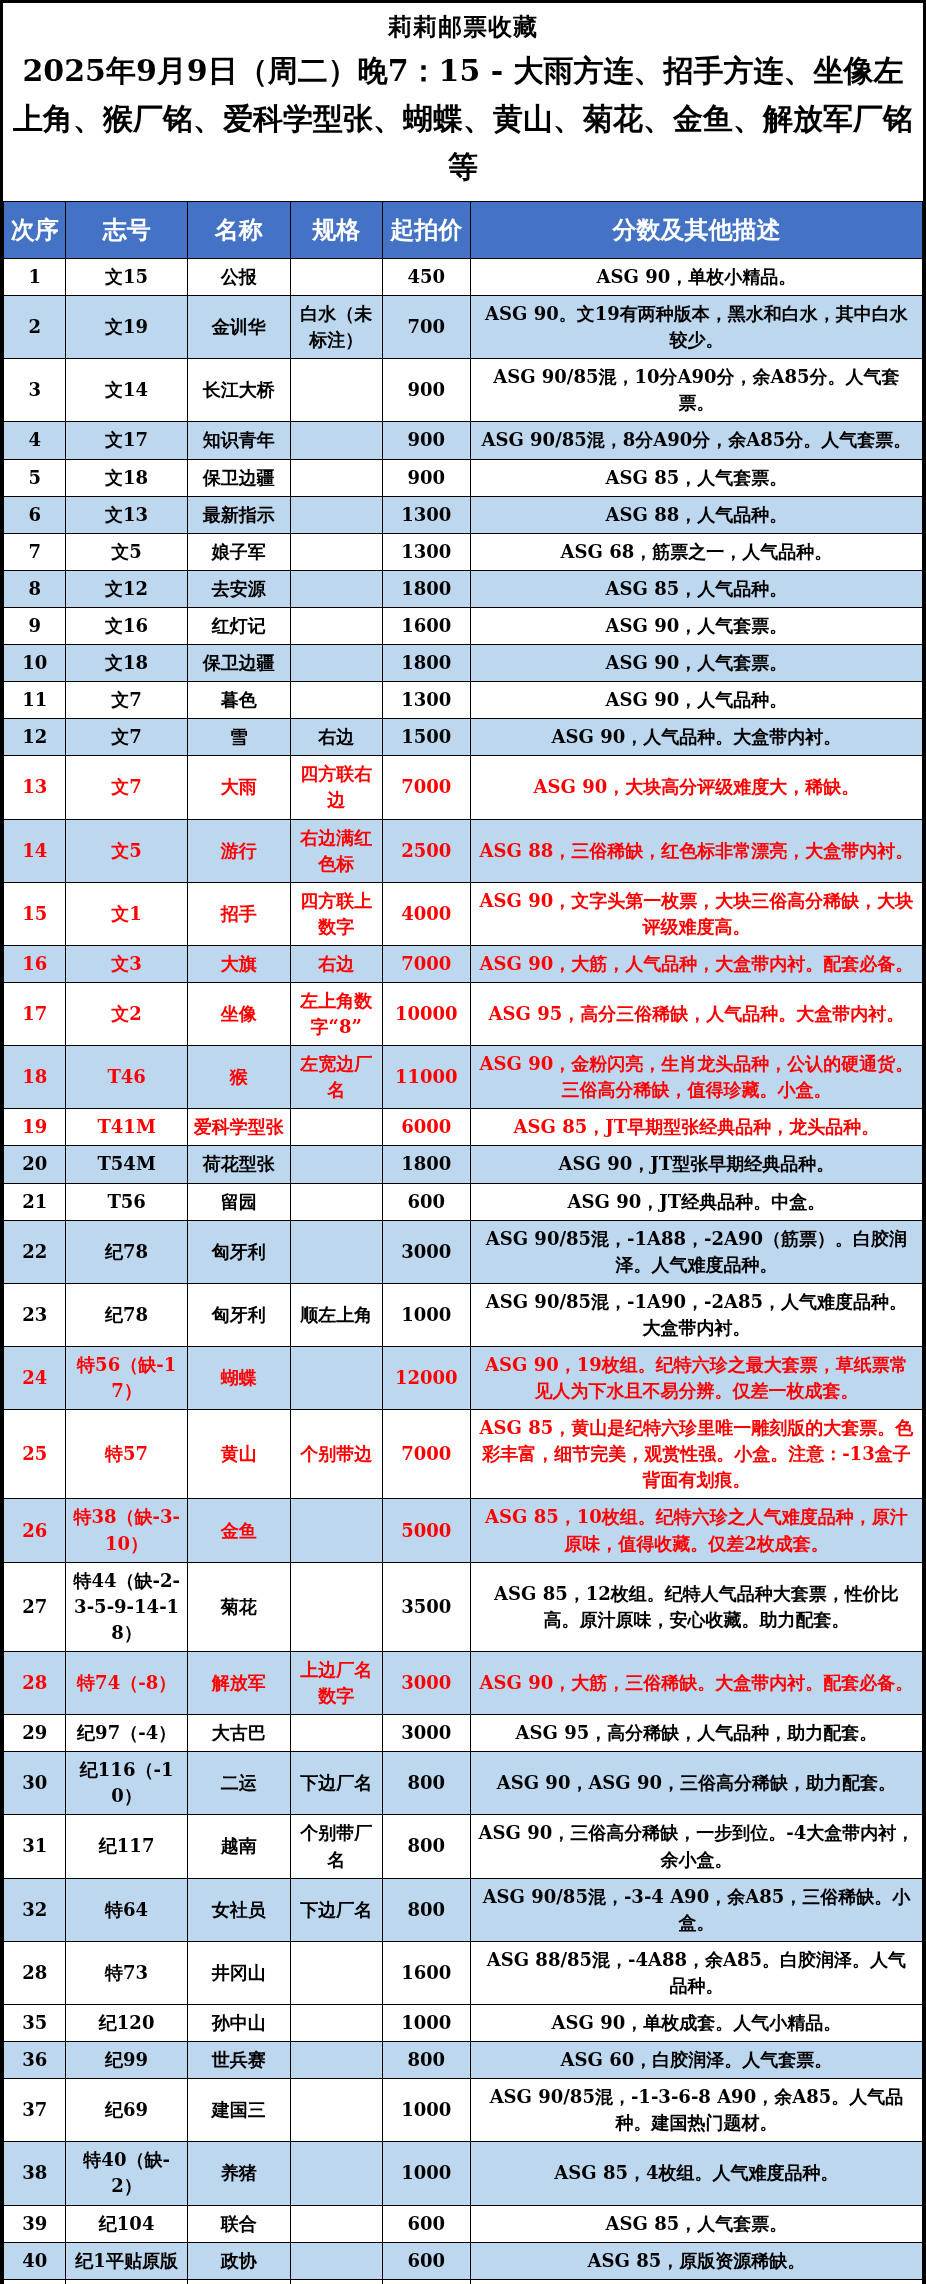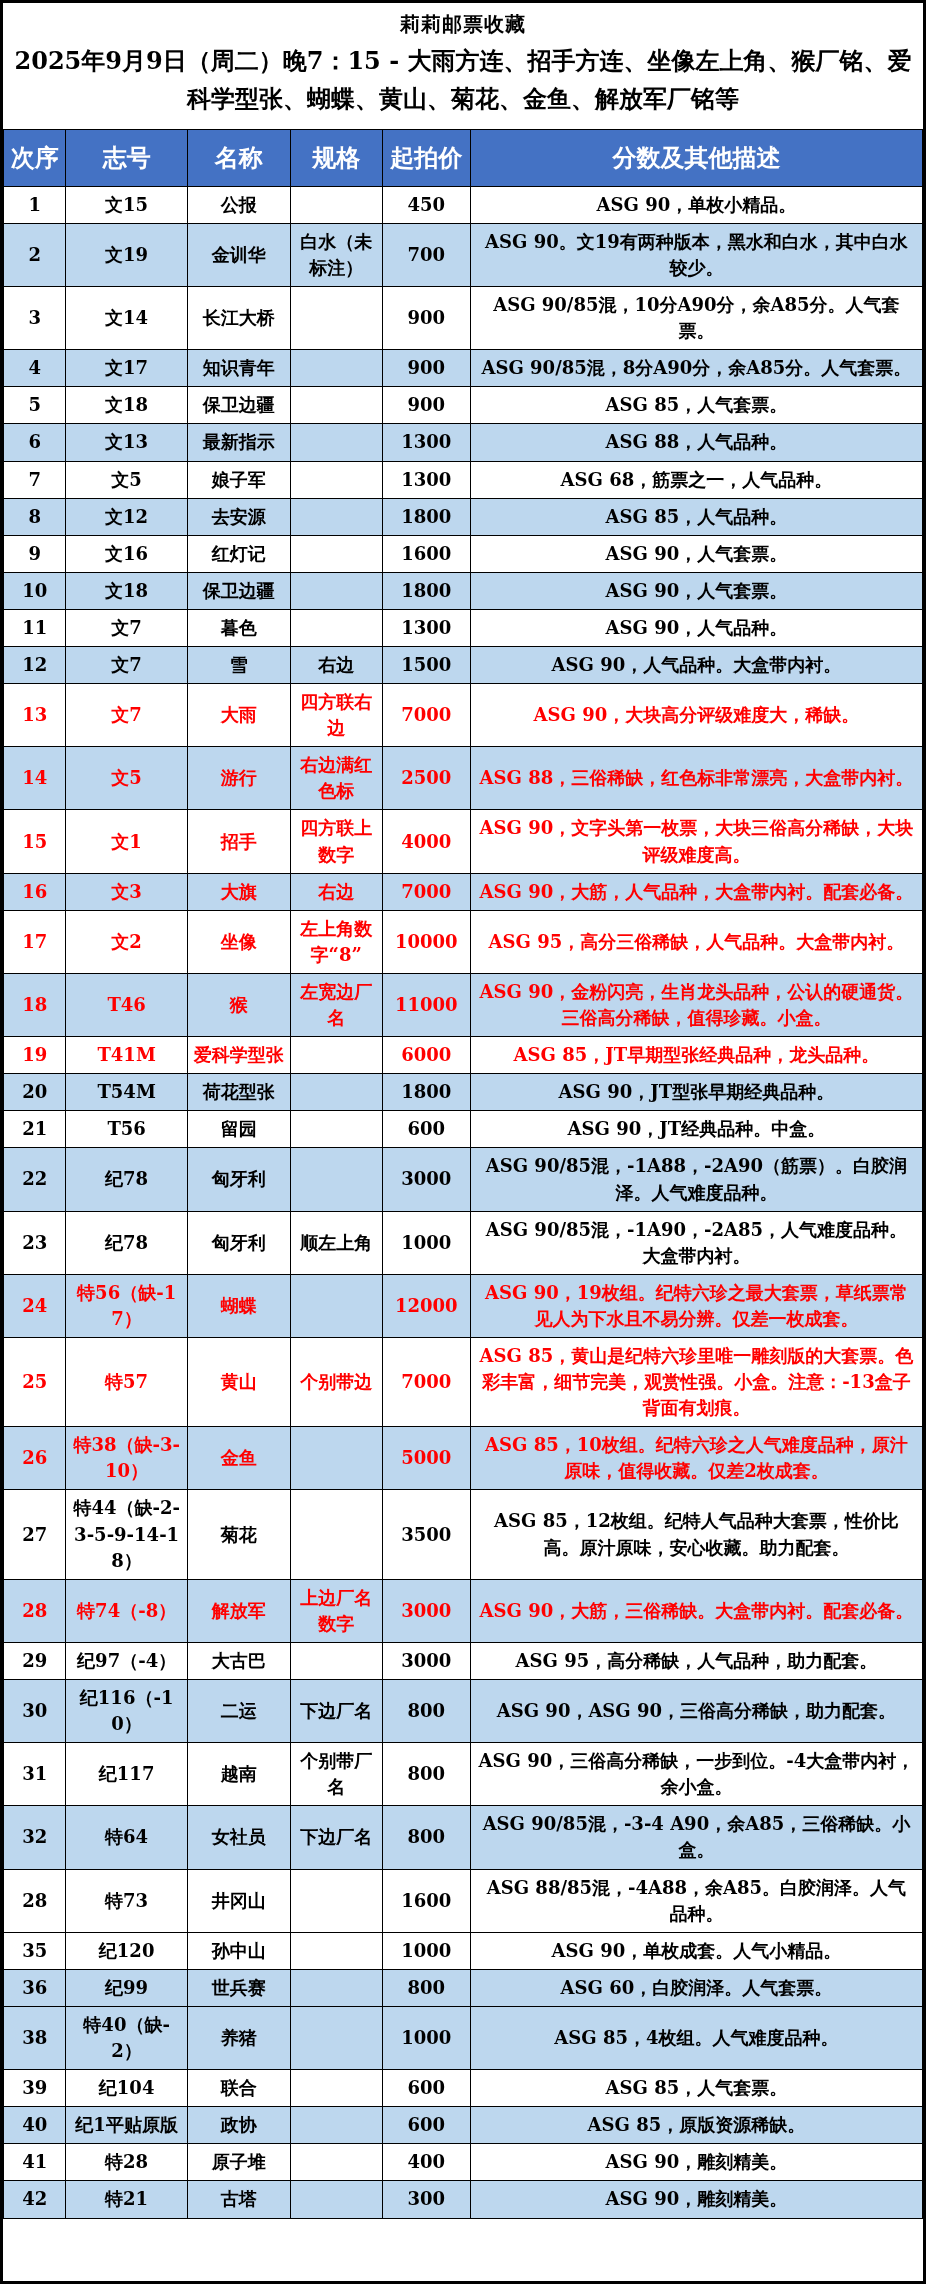--- a/index.html
+++ b/index.html
@@ -8,22 +8,22 @@
     font-family: "DejaVu Serif", "Liberation Serif", serif;
     -webkit-font-smoothing: antialiased;
   }
   .sheet {
     width: 926px; min-height: 2284px; margin: 0 auto;
     background: #fff; border: 3px solid #000;
     display: flex; flex-direction: column;
   }
   
   .head-block { padding: 8px 6px 10px; }
-  .title { text-align: center; font-size: 20px; font-weight: bold; letter-spacing: 1px; }
-  .subtitle { text-align: center; font-size: 24px; font-weight: bold; line-height: 1.6; margin-top: 4px; }
+  .title { text-align: center; font-size: 24px; font-weight: bold; letter-spacing: 1px; }
+  .subtitle { text-align: center; font-size: 30px; font-weight: bold; line-height: 1.6; margin-top: 4px; }
   
   table { width: 100%; border-collapse: collapse; table-layout: fixed; }
   th, td { border: 1px solid #000; }
   thead th {
     background: #4472C4; color: #fff; font-size: 24px; font-weight: bold;
     padding: 12px 2px; text-align: center;
   }
   col.c-no    { width: 6.8%; }
   col.c-cat   { width: 13.2%; }
   col.c-name  { width: 11.2%; }
@@ -342,20 +342,28 @@
         <td class="desc">ASG 90，单枚成套。人气小精品。</td>
       </tr>
         <tr class="stripe">
         <td>36</td>
         <td>纪99</td>
         <td>世兵赛</td>
         <td></td>
         <td>800</td>
         <td class="desc">ASG 60，白胶润泽。人气套票。</td>
       </tr>
+        <tr>
+        <td>37</td>
+        <td>纪69</td>
+        <td>建国三</td>
+        <td></td>
+        <td>1000</td>
+        <td class="desc">ASG 90/85混，-1-3-6-8 A90，余A85。人气品种。建国热门题材。</td>
+      </tr>
         <tr class="stripe">
         <td>38</td>
         <td>特40（缺-2）</td>
         <td>养猪</td>
         <td></td>
         <td>1000</td>
         <td class="desc">ASG 85，4枚组。人气难度品种。</td>
       </tr>
         <tr>
         <td>39</td>

